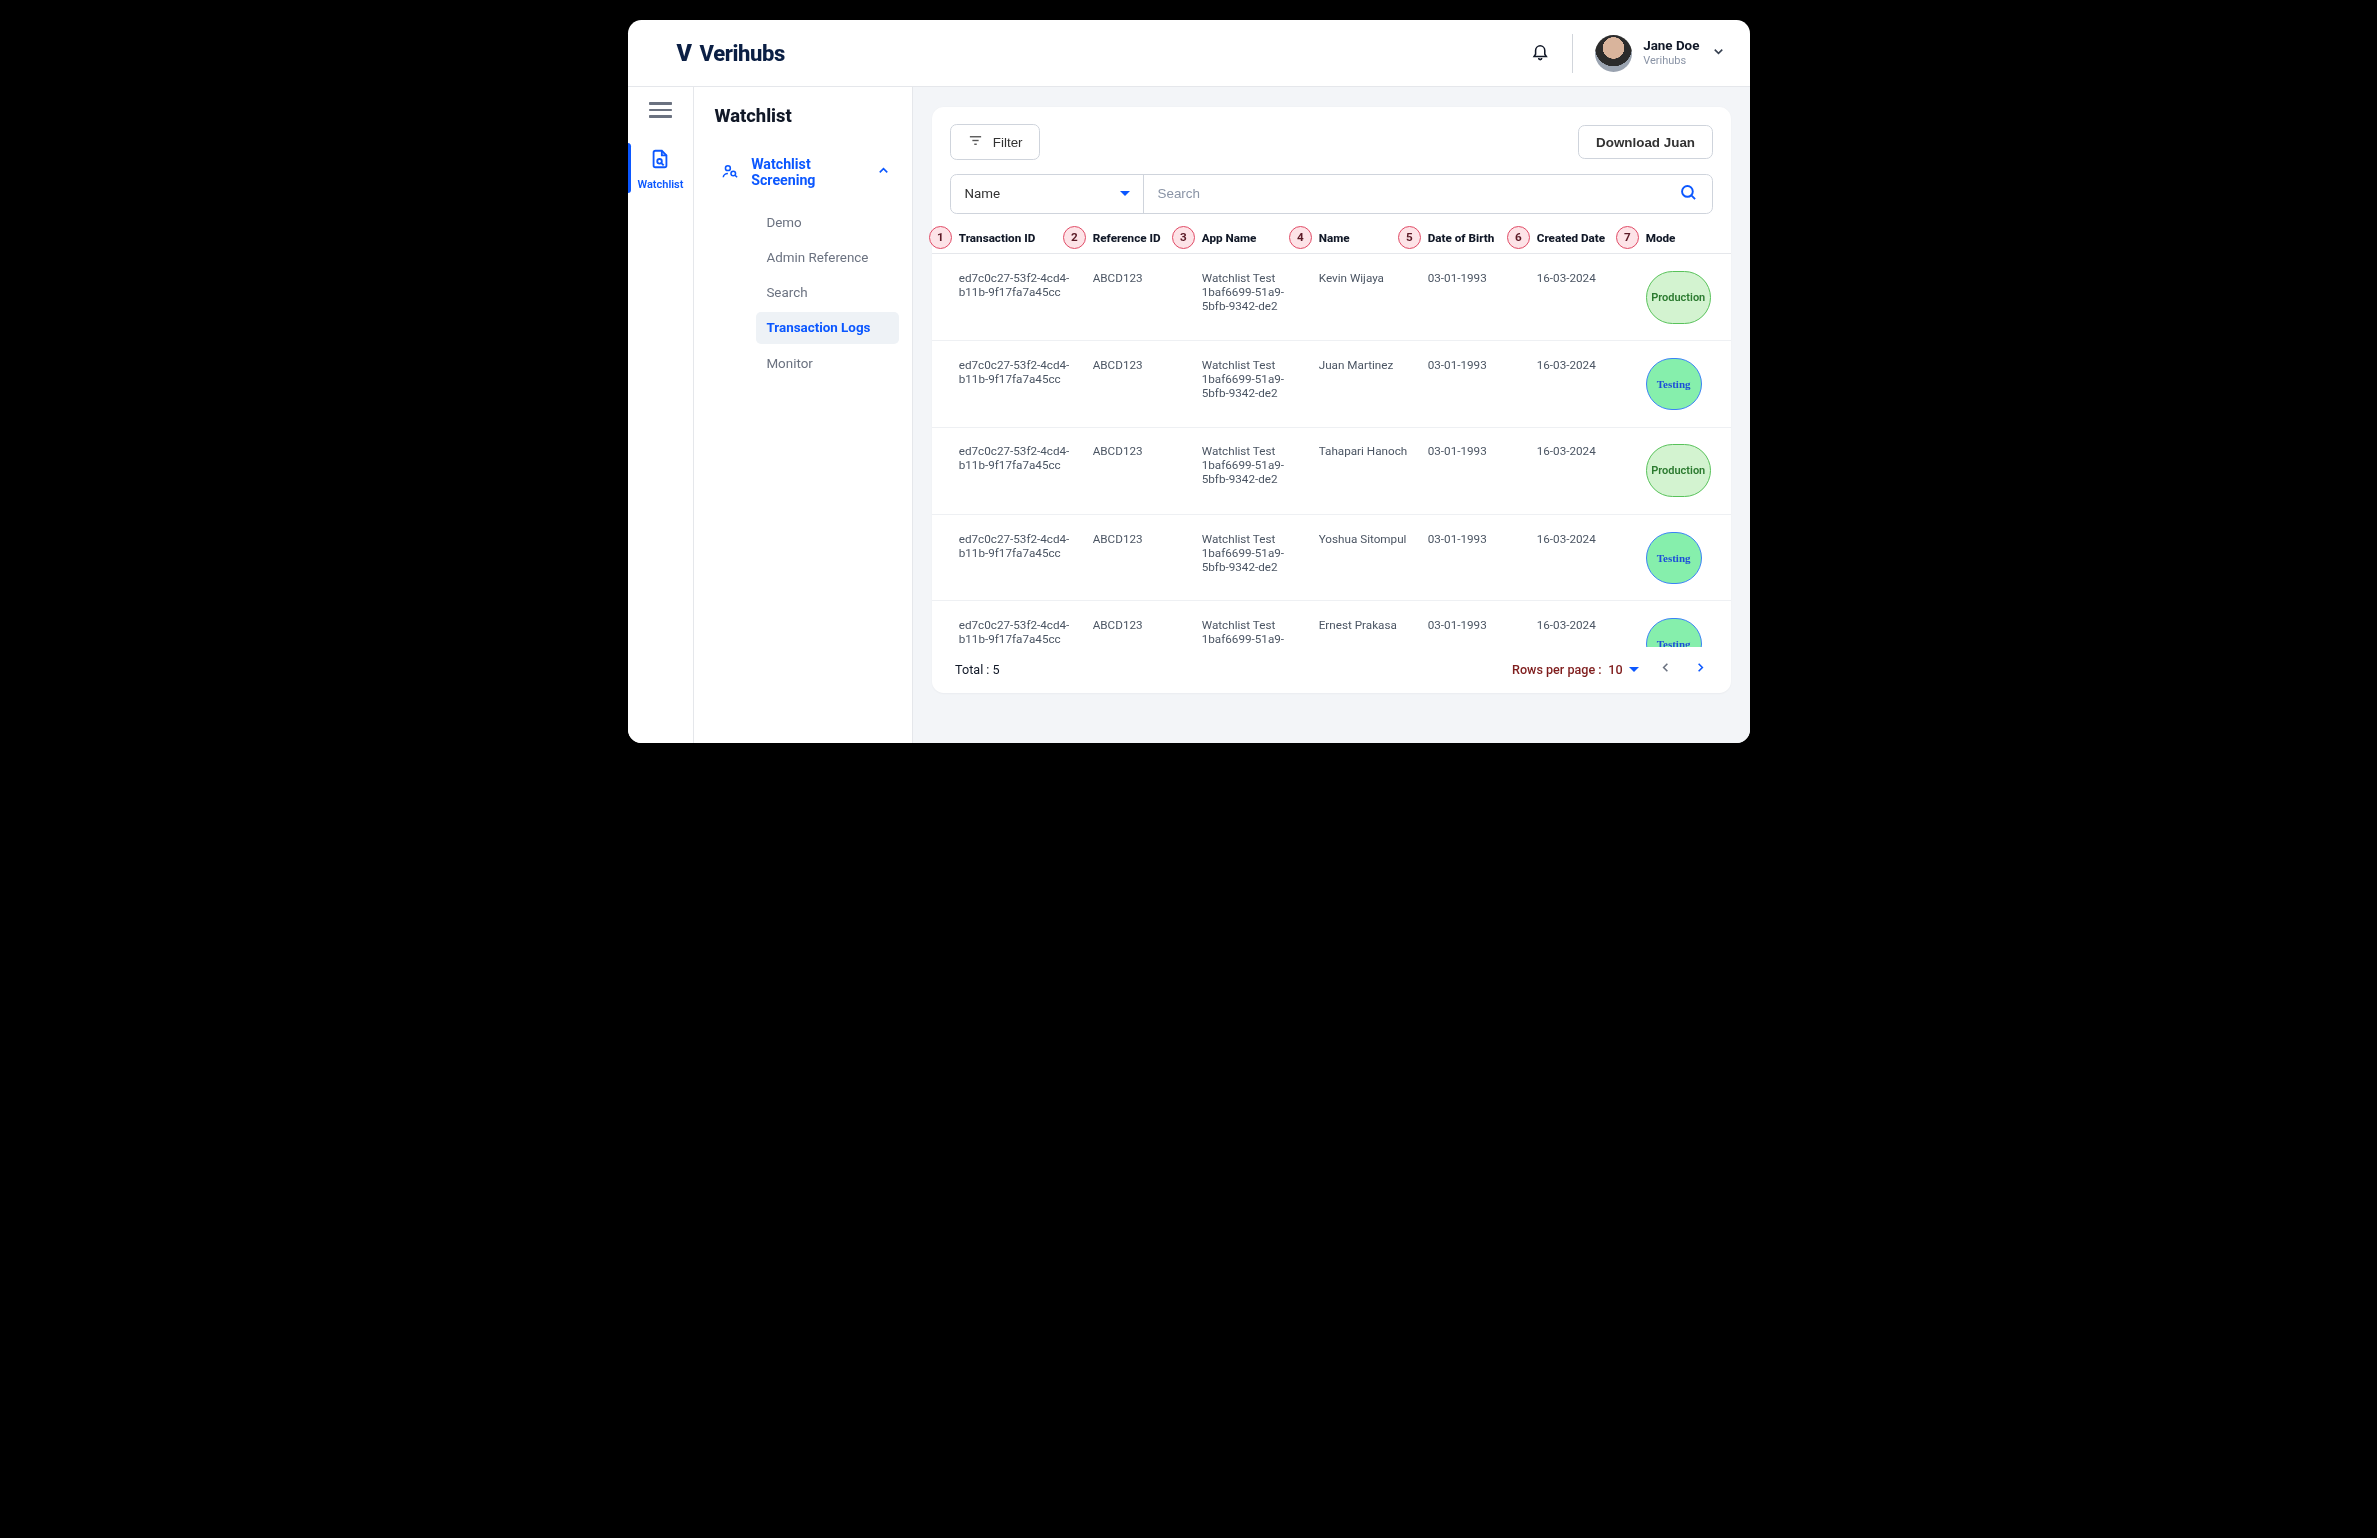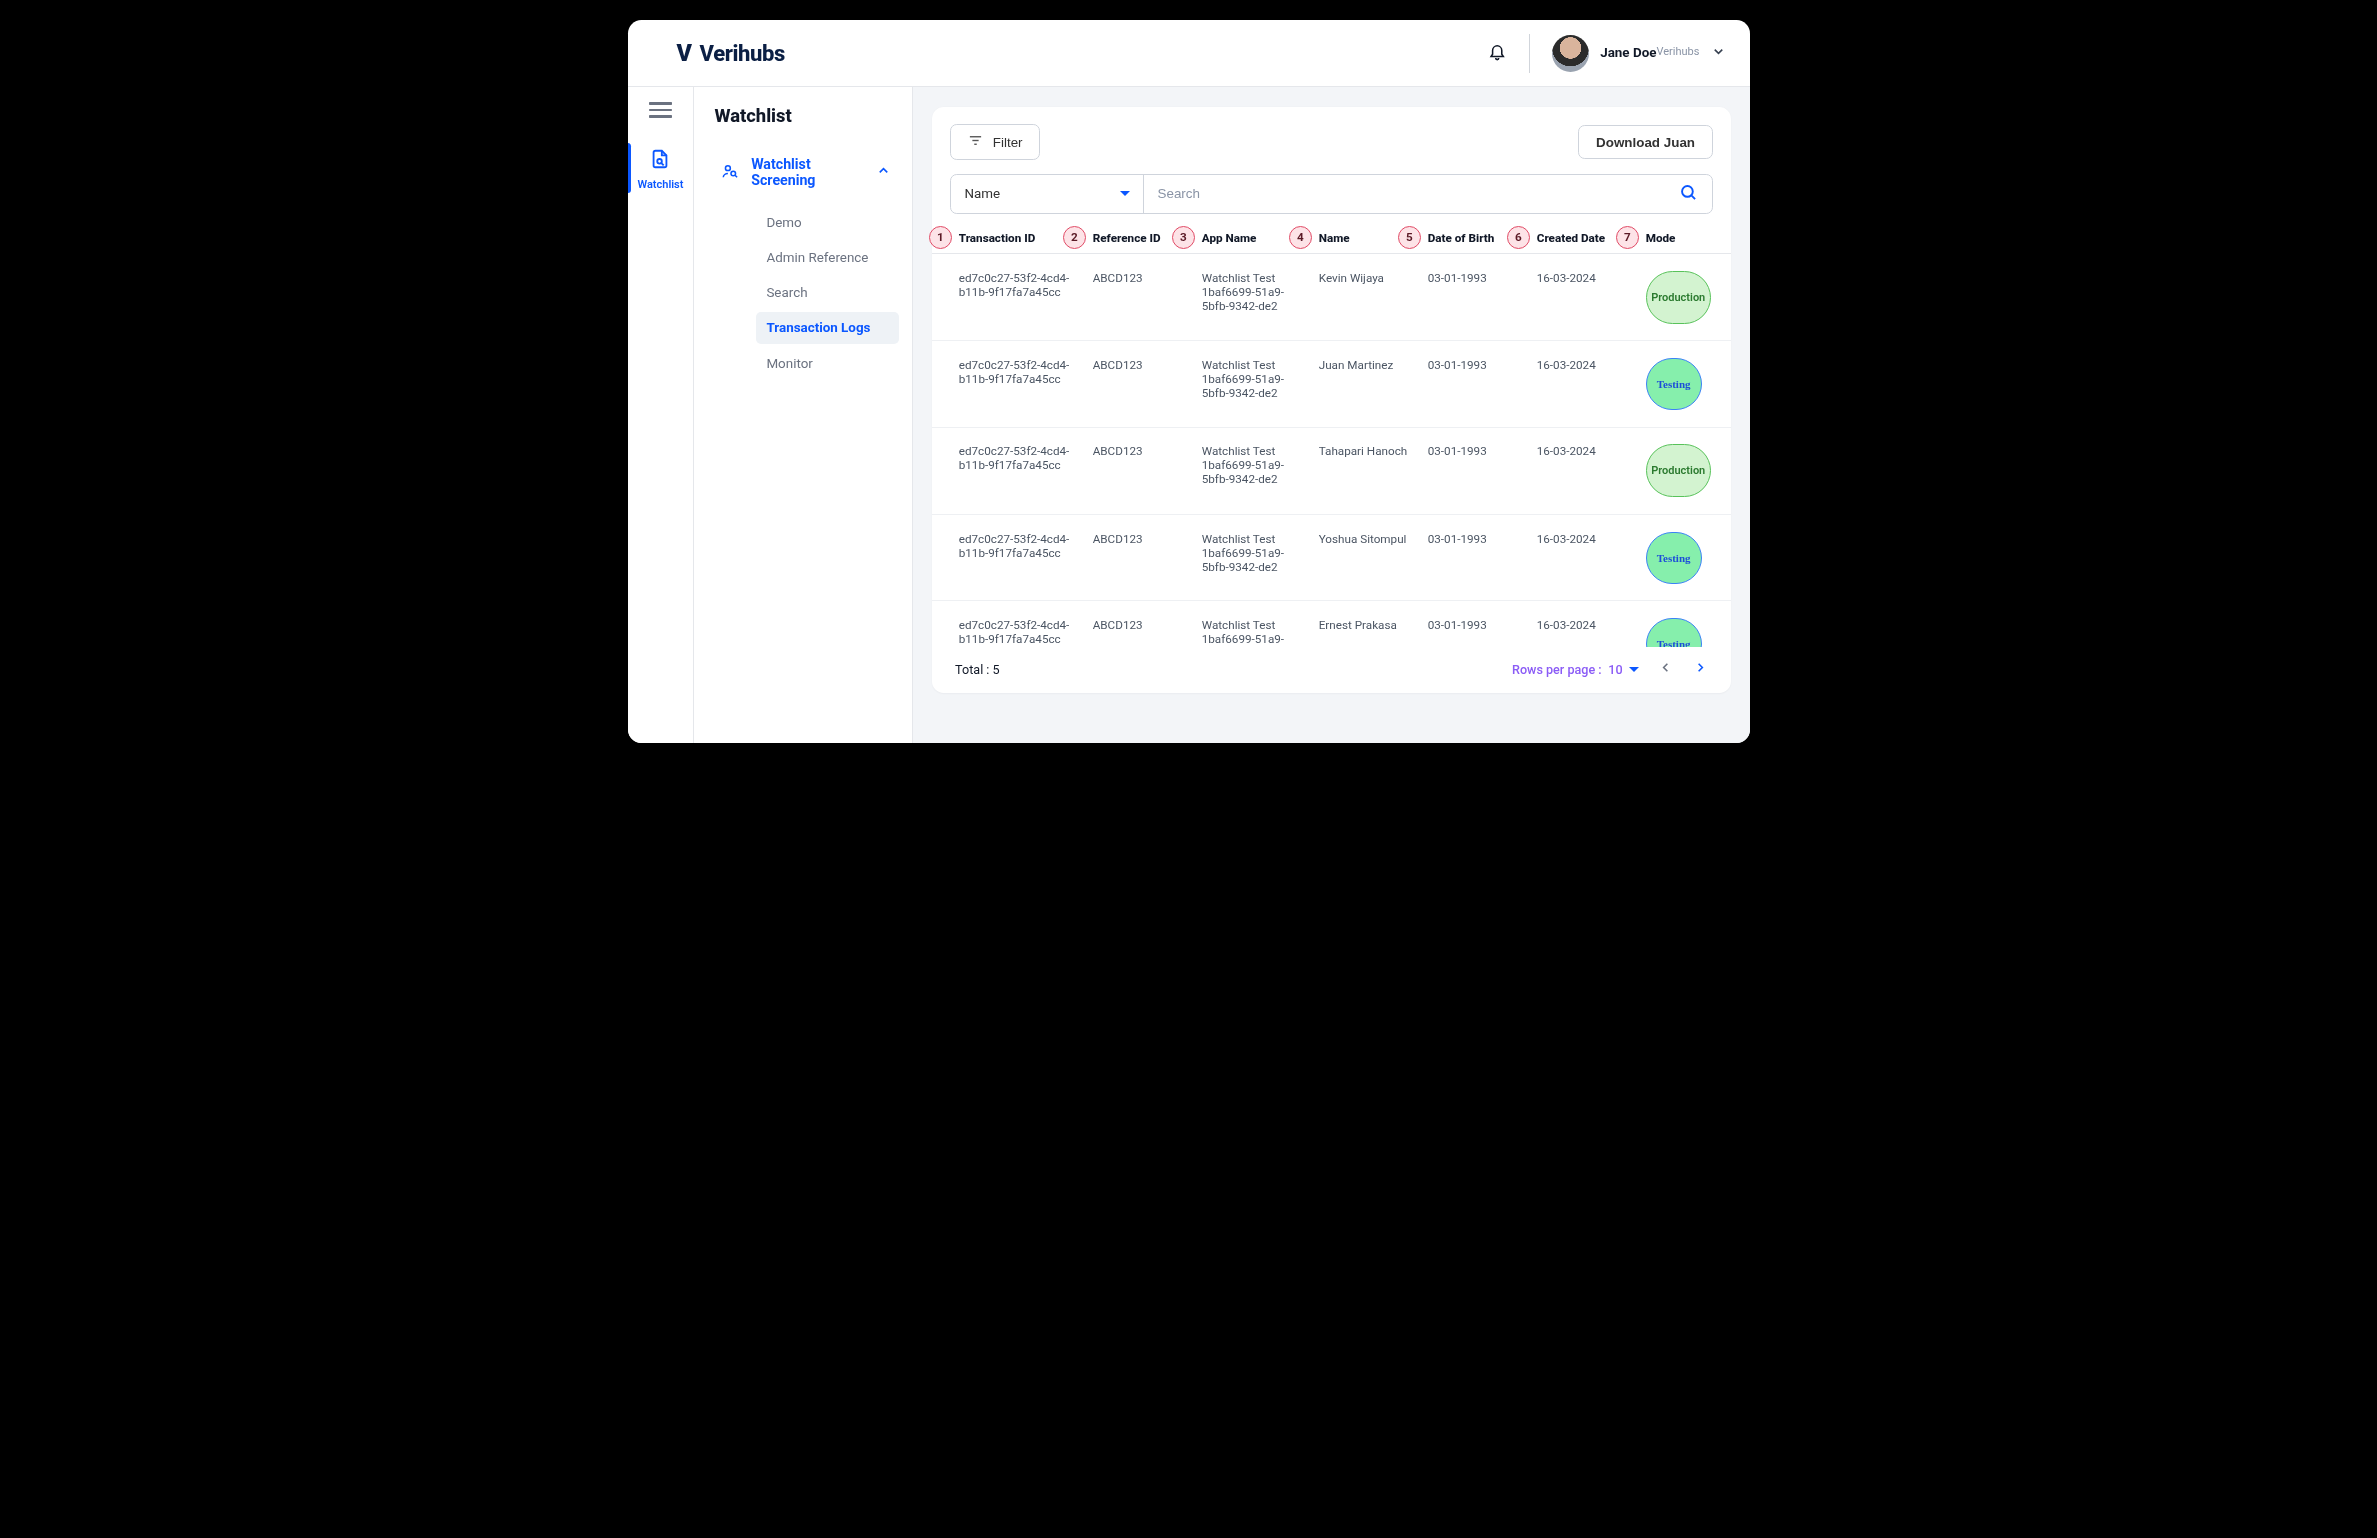--- a/index.html
+++ b/index.html
@@ -34,21 +34,21 @@
     font-weight: 900; font-size: 23.4px; letter-spacing: -0.8px; color: #0b1f44;
   }
   .brand-text { font-weight: 800; font-size: 22px; color: #0b1f44; letter-spacing: -0.4px; }
   .header-right { display: flex; align-items: center; gap: 22px; }
   .divider-v { width: 0.8px; height: 39px; background: #d1d5db; }
   .user-block { display: flex; align-items: center; gap: 11.7px; cursor: pointer; }
   .avatar {
     width: 37px; height: 37px; border-radius: 50%;
     background: radial-gradient(circle at 50% 35%, #d9b49c 0 35%, #2b2b2b 36% 60%, #9aa3b0 61% 100%);
   }
-  .user-meta { display: flex; flex-direction: row; line-height: 1.2; }
+  .user-meta { display: flex; flex-direction: column; line-height: 1.2; }
   .user-name { font-weight: 700; font-size: 13.4px; color: #111827; }
   .user-org  { font-size: 11px; color: #8a94a6; }
   .bell-icon { width: 18.4px; height: 18.4px; color: #111827; cursor: pointer; }
   .chev { width: 15px; height: 15px; color: #374151; }
 
   
   .body-row { display: flex; min-height: 653px; }
 
   
   .rail {
@@ -154,21 +154,21 @@
     max-width: 65px; overflow: hidden; white-space: nowrap;
   }
   .badge-prod { background: #d3f3d0; border-color: #58c25a; color: #2b7a2f; }
   .badge-test { background: #86efac; border-color: #3b82f6; color: #1d4ed8; font-family: Liberation Serif, serif; }
 
   .tfoot {
     display: flex; align-items: center; justify-content: space-between;
     padding: 13.4px 23.4px 0 23.4px; font-size: 12.6px; color: #111827; gap: 41px;
   }
   .tfoot-right { display: flex; align-items: center; gap: 18.4px; }
-  .rpp { display: flex; align-items: center; gap: 6.7px; color: #8b5cf6; font-weight: 500; }
+  .rpp { display: flex; align-items: center; gap: 6.7px; color: #7f1d1d; font-weight: 500; }
   .tri-down { width:0;height:0;border-left:5px solid transparent;border-right:5px solid transparent;border-top:5.9px solid #0b57ff; display:inline-block; }
   .pager { display: flex; align-items: center; gap: 20px; }
   .pager svg { width: 15px; height: 15px; cursor: pointer; }
 </style>
 </head>
 <body>
 
 <div class="app-frame">
 
   <div class="header">

